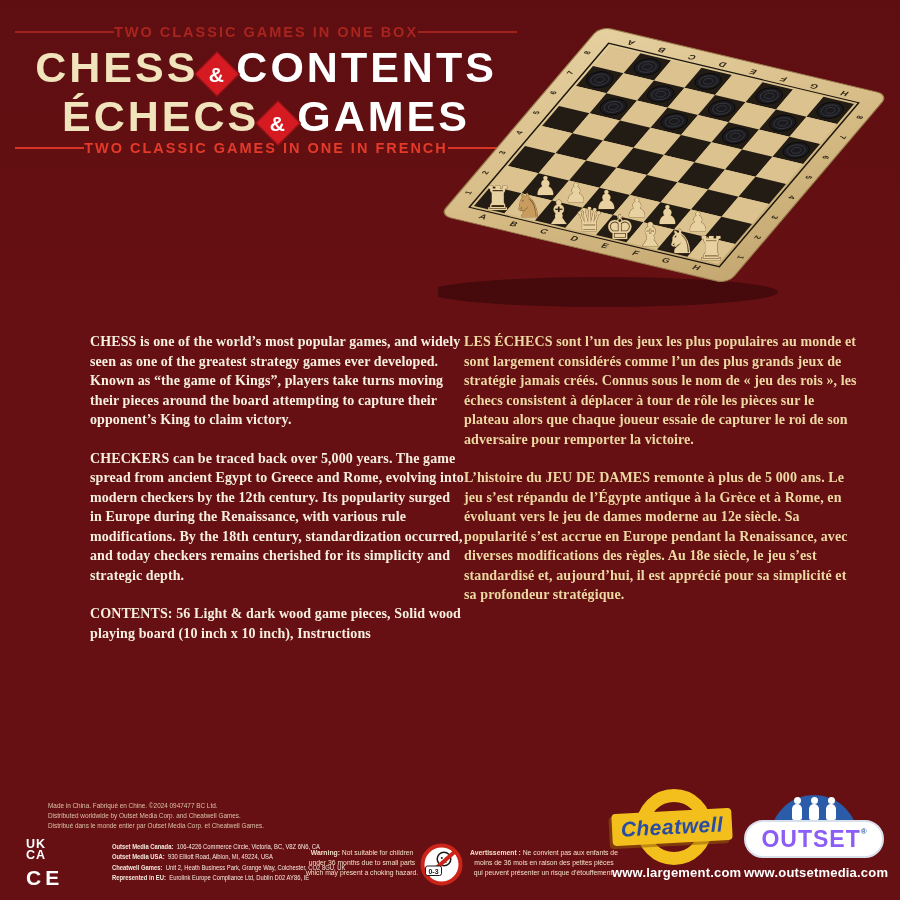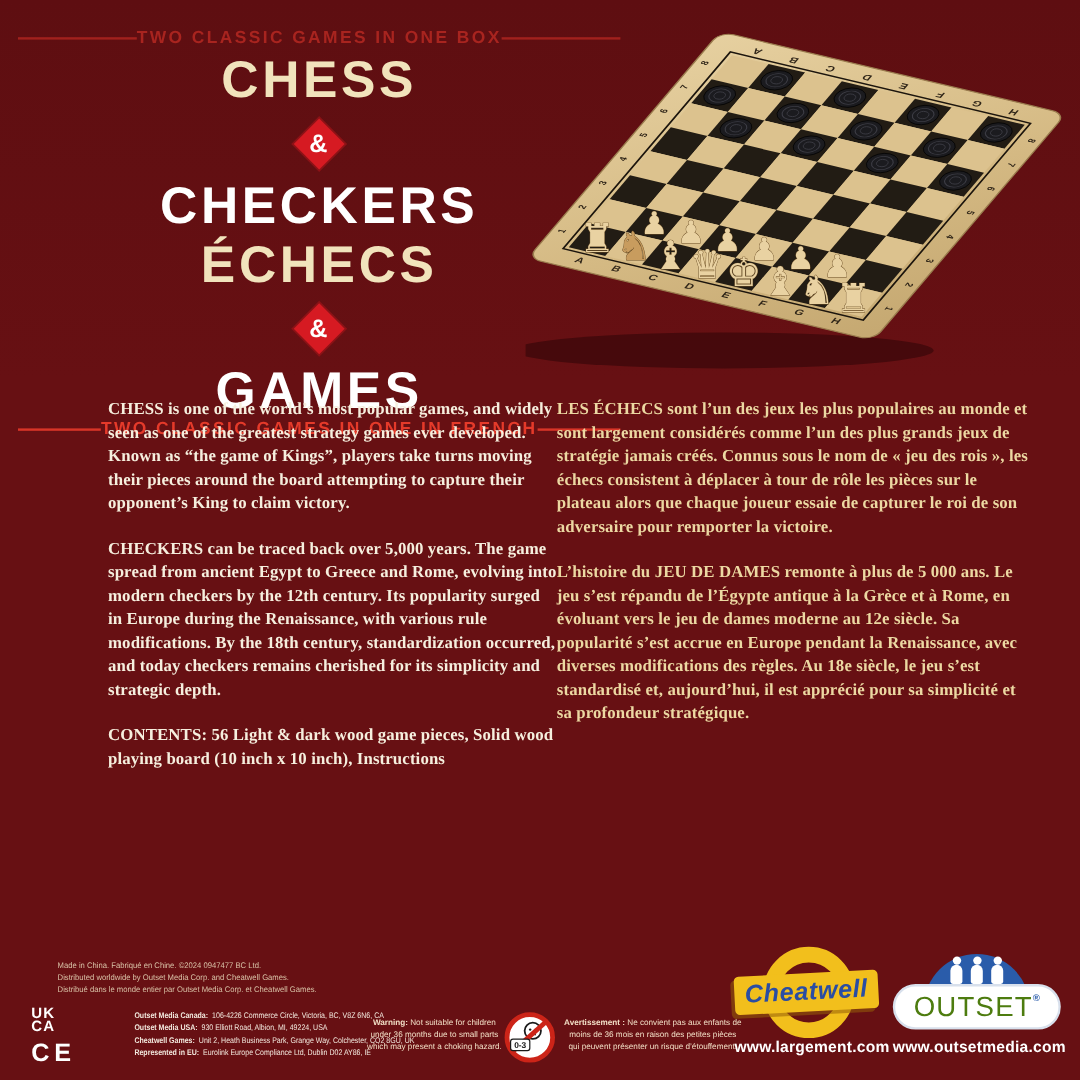--- a/index.html
+++ b/index.html
@@ -6,22 +6,22 @@
   .page{position:relative;width:900px;height:900px;overflow:hidden;
         background:linear-gradient(180deg,#5e0e11 0%,#671013 35%,#671013 100%);
         font-family:"Liberation Sans",sans-serif;}
   
   .masthead{position:absolute;left:15px;top:24px;width:502px;}
   .tagline{display:flex;align-items:center;font-weight:700;
            font-size:14.5px;letter-spacing:2px;white-space:nowrap;}
   .tagline .tl-line{flex:1;height:2px;background:currentColor;opacity:.9;}
   .tag-top{color:#a8241f;}
   .tag-bottom{color:#e53a2a;margin-top:1px;}
-  .title-row{display:flex;align-items:center;justify-content:center;gap:16px;
-             margin:6px 0 2px;font-weight:700;letter-spacing:3px;line-height:1;flex-direction:column;}
+  .title-row{display:flex;align-items:flex-end;justify-content:center;gap:4px;
+             margin:6px 0 2px;font-weight:700;letter-spacing:3px;line-height:1;}
   .title-row .t-word{font-size:43px;}
   .t-cream{color:#f1e3bc;}
   .t-white{color:#ffffff;}
   .amp-diamond{width:30px;height:30px;background:#d61a22;transform:rotate(45deg);
                display:inline-flex;align-items:center;justify-content:center;
                box-shadow:0 0 0 1.5px #8c1216;flex:0 0 auto;}
   .amp-diamond .amp{transform:rotate(-45deg);color:#fff;font-size:21px;font-weight:700;letter-spacing:0;}
   
   .board-photo{position:absolute;left:438px;top:22px;width:460px;height:292px;}
   .piece{font-family:"DejaVu Sans",sans-serif;paint-order:stroke fill;}
@@ -61,40 +61,40 @@
   .out-logo{position:relative;width:140px;height:64px;}
   .out-dome{position:absolute;left:26px;top:0;width:88px;height:44px;background:#2a5caa;
             border-radius:44px 44px 0 0;display:flex;justify-content:center;gap:7px;
             padding-top:9px;box-sizing:border-box;}
   .person{position:relative;width:10px;height:16px;background:#fff;border-radius:5px 5px 2px 2px;}
   .person::before{content:"";position:absolute;top:-7px;left:1.5px;width:7px;height:7px;
                   border-radius:50%;background:#fff;}
   .out-pill{position:absolute;left:0;top:25px;width:140px;height:38px;background:#fff;
             border:2px solid #d8e0ec;box-sizing:border-box;border-radius:19px;
             display:flex;align-items:center;justify-content:center;}
-  .out-word{color:#4d7c0f;font-weight:400;font-size:23px;letter-spacing:1px;}
+  .out-word{color:#8b5cf6;font-weight:700;font-size:23px;letter-spacing:1px;}
   .reg{color:#2a5caa;font-size:8px;font-weight:700;align-self:flex-start;margin-top:5px;}
 </style>
 </head>
 <body>
 
 <div class="page">
 
   <header class="masthead">
     <div class="tagline tag-top">
       <span class="tl-line"></span>
       <span>TWO CLASSIC GAMES IN ONE BOX</span>
       <span class="tl-line"></span>
     </div>
     <h1 class="title-row">
       <span class="t-word t-cream">CHESS</span>
       <span class="amp-diamond">
           <span class="amp">&amp;</span>
         </span>
-      <span class="t-word t-white">CHECKERS</span>
+      <span class="t-word t-white">CONTENTS</span>
     </h1>
     <h1 class="title-row">
       <span class="t-word t-cream">ÉCHECS</span>
       <span class="amp-diamond">
           <span class="amp">&amp;</span>
         </span>
       <span class="t-word t-white">GAMES</span>
     </h1>
     <div class="tagline tag-bottom">
       <span class="tl-line"></span>

